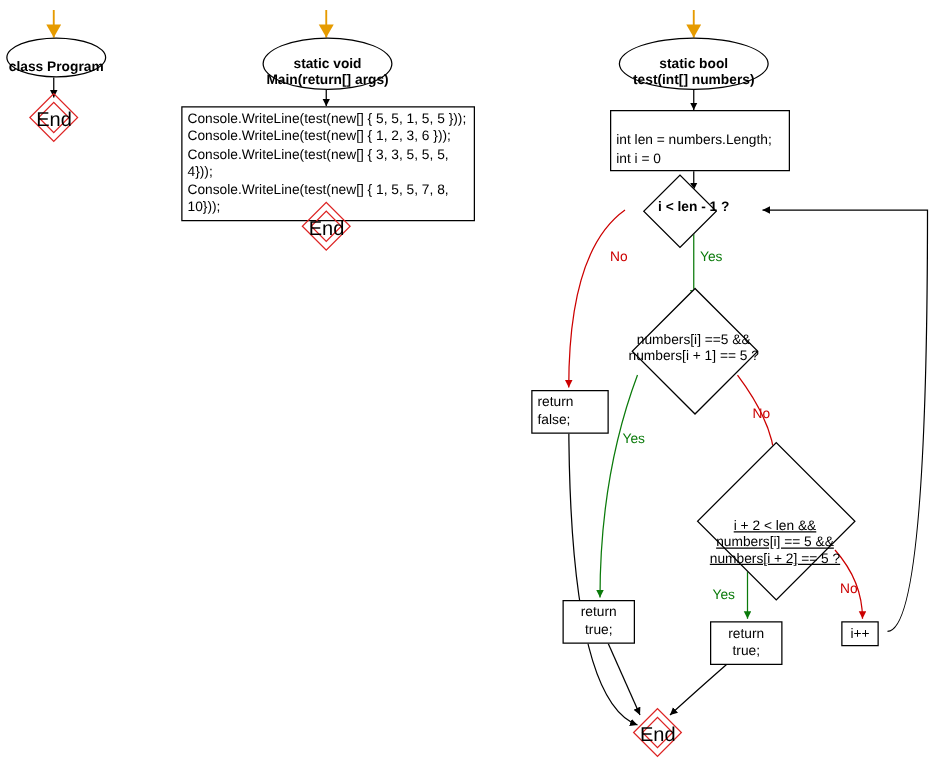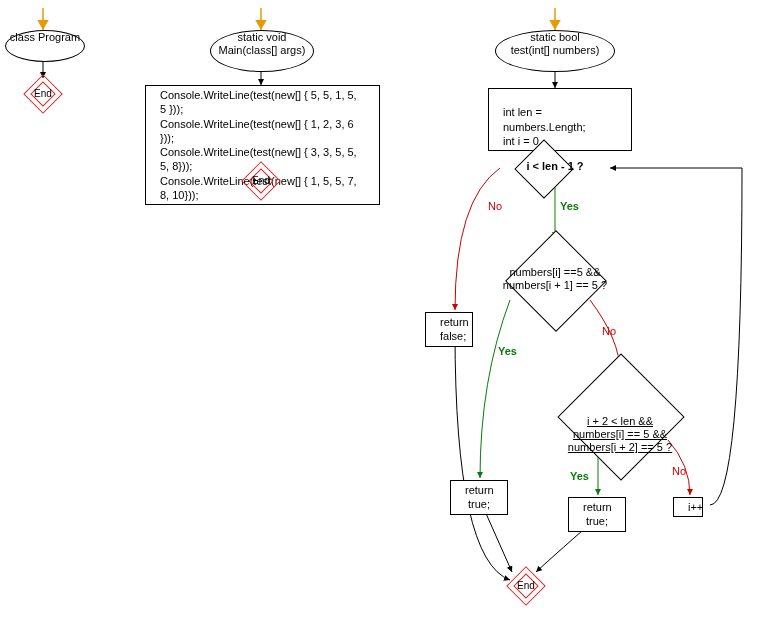--- a/index.html
+++ b/index.html
@@ -14,29 +14,30 @@
   }
   .node {
     position: absolute;
     text-align: center;
     box-sizing: border-box;
   }
   .ellipse {
     border: 1px solid #000;
     border-radius: 50%;
     display: flex;
-    align-items: flex-start;
+    align-items: flex-end;
     justify-content: center;
     background: #fff;
     line-height: 1.2;
+    font-weight: bold;
   }
   .rect {
     border: 1px solid #000;
     background: #fff;
-    padding: 2px 14px;
+    padding: 2px 4px;
     line-height: 1.3;
     text-align: left;
   }
   .diamond {
     position: absolute;
     transform: rotate(45deg);
     border: 1px solid #000;
     background: #fff;
   }
   .diamond-label {
@@ -66,27 +67,27 @@
     transform: rotate(45deg);
     left: 5px;
     top: 5px;
     box-sizing: border-box;
   }
   .end .lbl {
     position: absolute;
     width: 28px;
     text-align: center;
     top: 8px;
-    font-size: 10px;
+    font-size: 16px;
   }
   .edge-label {
     position: absolute;
     font-size: 11px;
   }
-  .edge-label.yes { color: #0a7a0a; font-weight: bold; }
+  .edge-label.yes { color: #0a7a0a; }
   .edge-label.no  { color: #c00; }
   svg.edges {
     position: absolute;
     left: 0; top: 0;
     width: 761px;
     height: 617px;
     pointer-events: none;
   }
 </style>
 </head>
@@ -144,26 +145,26 @@
   <span>class Program</span>
 </div>
 <div class="end" style="left:29px; top:80px;">
   <div class="outer"></div>
     <div class="inner"></div>
   <div class="lbl">End</div>
 </div>
 
 <div class="node ellipse" style="left:210px; top:30px; width:104px; height:42px; white-space:pre-line;">
   <span>static void
-Main(class[] args)</span>
+Main(return[] args)</span>
 </div>
 <div class="node rect" style="left:145px; top:85px; width:235px;">
   <div>Console.WriteLine(test(new[] { 5, 5, 1, 5, 5 }));</div>
   <div>Console.WriteLine(test(new[] { 1, 2, 3, 6 }));</div>
-  <div>Console.WriteLine(test(new[] { 3, 3, 5, 5, 5, 8}));</div>
+  <div>Console.WriteLine(test(new[] { 3, 3, 5, 5, 5, 4}));</div>
   <div>Console.WriteLine(test(new[] { 1, 5, 5, 7, 8, 10}));</div>
 </div>
 <div class="end" style="left:247px; top:167px;">
   <div class="outer"></div>
     <div class="inner"></div>
   <div class="lbl">End</div>
 </div>
 
 <div class="node ellipse" style="left:495px; top:30px; width:120px; height:42px; white-space:pre-line;">
   <span>static bool
@@ -179,21 +180,21 @@
 
 <div class="diamond" style="left:520px; top:245px; width:70px; height:70px;"></div>
 <div class="diamond-label" style="left:480px; top:266px; width:150px; white-space:pre-line;">numbers[i] ==5 &amp;&amp;
 numbers[i + 1] == 5 ?</div>
 
 <div class="diamond" style="left:576px; top:372px; width:88px; height:88px;"></div>
 <div class="diamond-label" style="left:540px; top:415px; width:160px; white-space:pre-line;text-decoration:underline;">i + 2 &lt; len &amp;&amp;
 numbers[i] == 5 &amp;&amp;
 numbers[i + 2] == 5 ?</div>
 
-<div class="node rect" style="left:425px; top:312px; width:48px; text-align:right;">
+<div class="node rect" style="left:425px; top:312px; width:62px; text-align:left;">
   <span>return false;</span>
 </div>
 
 <div class="node rect" style="left:450px; top:480px; width:58px; text-align:center;">
   <span>return true;</span>
 </div>
 
 <div class="node rect" style="left:568px; top:497px; width:58px; text-align:center;">
   <span>return true;</span>
 </div>

